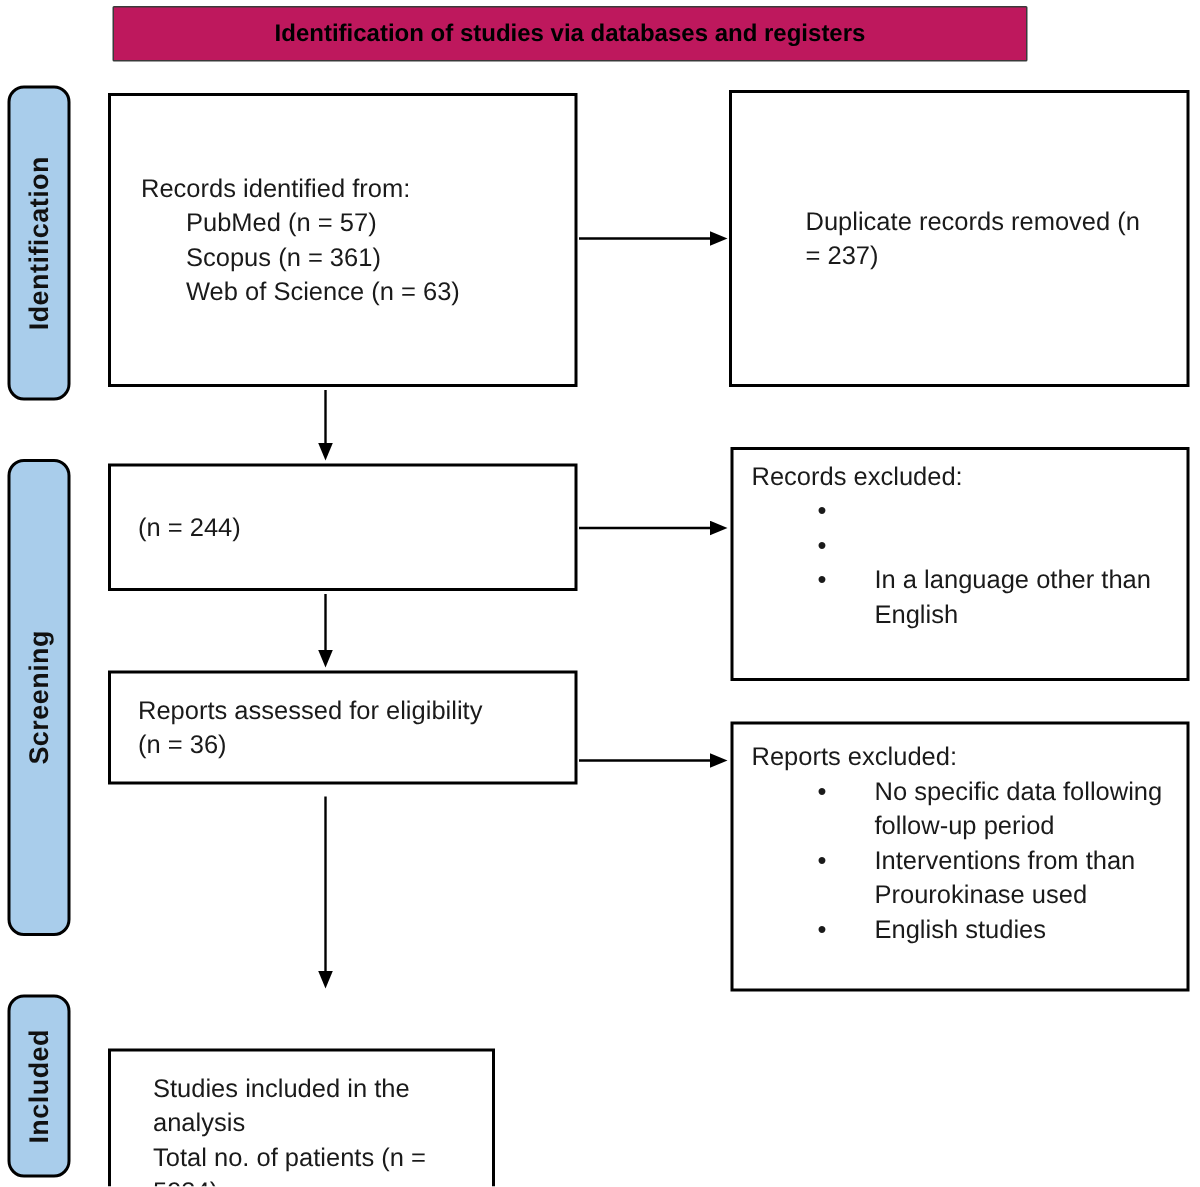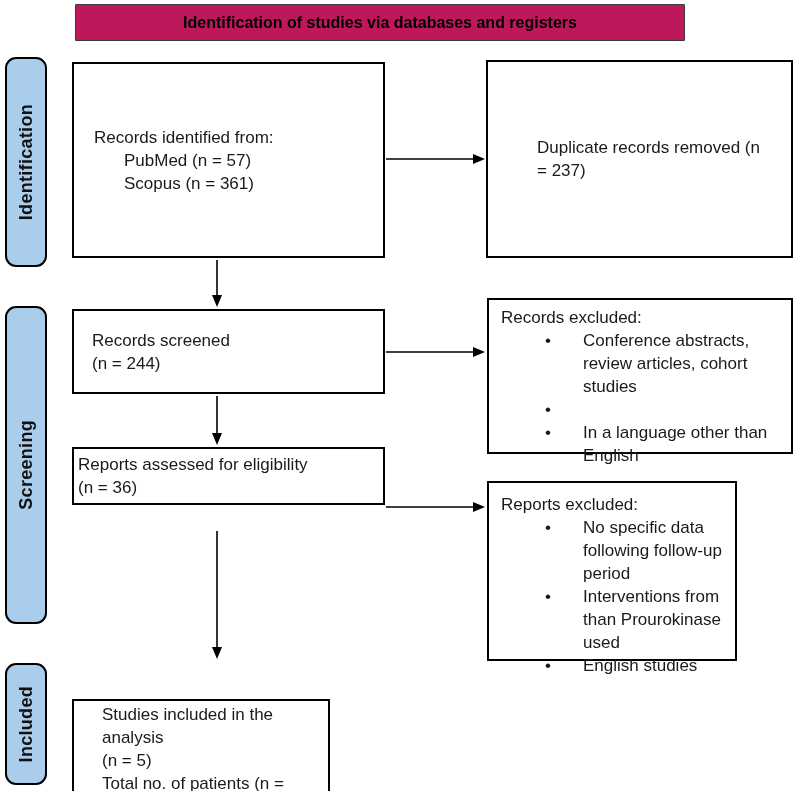--- a/index.html
+++ b/index.html
@@ -29,22 +29,22 @@
   .box {
     position:absolute; background:#fff; border:2px solid #000;
     box-sizing:border-box; font-size:17px; line-height:23px;
     display:flex; flex-direction:column;
   }
   .v-center { justify-content:center; }
   .box-records-identified { left:72px;  top:62px;  width:313px; height:196px; padding-left:20px; padding-right:8px; }
   .box-records-removed    { left:486px; top:60px;  width:307px; height:198px; padding-left:19px; padding-right:25px; }
   .box-records-screened   { left:72px;  top:309px; width:313px; height:85px;  padding-left:18px; }
   .box-records-excluded   { left:487px; top:298px; width:306px; height:156px; padding:6px 8px 0 12px; }
-  .box-reports-assessed   { left:72px;  top:447px; width:313px; height:58px;  padding-left:4px; }
-  .box-reports-excluded   { left:487px; top:481px; width:250px; height:180px; padding:10px 8px 0 12px; }
+  .box-reports-assessed   { left:72px;  top:447px; width:313px; height:76px;  padding-left:18px; }
+  .box-reports-excluded   { left:487px; top:481px; width:306px; height:180px; padding:10px 8px 0 12px; }
   .box-studies-included   { left:72px;  top:699px; width:258px; height:122px; padding-left:28px; padding-right:6px; }
 
   .indent { padding-left:30px; }
   .bullets { margin:0; padding:0; list-style:none; }
   .bullets li { display:flex; align-items:flex-start; }
   .bullets .dot { margin-left:44px; width:38px; flex:0 0 38px; }
   .bullets .btxt { flex:1; }
 
   .arrow-layer { position:absolute; left:0; top:0; pointer-events:none; }
 </style>
@@ -64,37 +64,36 @@
     <span>Screening</span>
   </div>
   <div class="side-label side-included">
     <span>Included</span>
   </div>
 
   <div class="box v-center box-records-identified">
     <div>Records identified from:</div>
     <div class="indent">PubMed (n = 57)</div>
     <div class="indent">Scopus (n = 361)</div>
+    <div class="indent">Web of Science (n = 63)</div>
   </div>
 
   <div class="box v-center box-records-removed">
     <div class="indent">Duplicate records removed (n = 237)</div>
   </div>
 
   <div class="box v-center box-records-screened">
-    <div>Records screened</div>
     <div>(n = 244)</div>
   </div>
 
   <div class="box box-records-excluded">
     <div>Records excluded:</div>
     <ul class="bullets">
       <li>
         <span class="dot">•</span>
-        <span class="btxt">Conference abstracts, review articles, cohort studies</span>
       </li>
       <li>
         <span class="dot">•</span>
       </li>
       <li>
         <span class="dot">•</span>
         <span class="btxt">In a language other than English</span>
       </li>
     </ul>
   </div>
@@ -117,21 +116,20 @@
       </li>
       <li>
         <span class="dot">•</span>
         <span class="btxt">English studies</span>
       </li>
     </ul>
   </div>
 
   <div class="box v-center box-studies-included">
     <div>Studies included in the analysis</div>
-    <div>(n = 5)</div>
     <div>Total no. of patients (n = 5934)</div>
   </div>
 
   <svg class="arrow-layer" width="800" height="791" viewBox="0 0 800 791">
     <defs>
       <marker id="ah" markerUnits="userSpaceOnUse" markerWidth="12" markerHeight="10" refX="1" refY="5" orient="auto">
         <path d="M0,0 L12,5 L0,10 z" fill="#000"></path>
       </marker>
     </defs>
     <line x1="386" y1="159" x2="474" y2="159" stroke="#000" stroke-width="1.6" marker-end="url(#ah)"></line>

